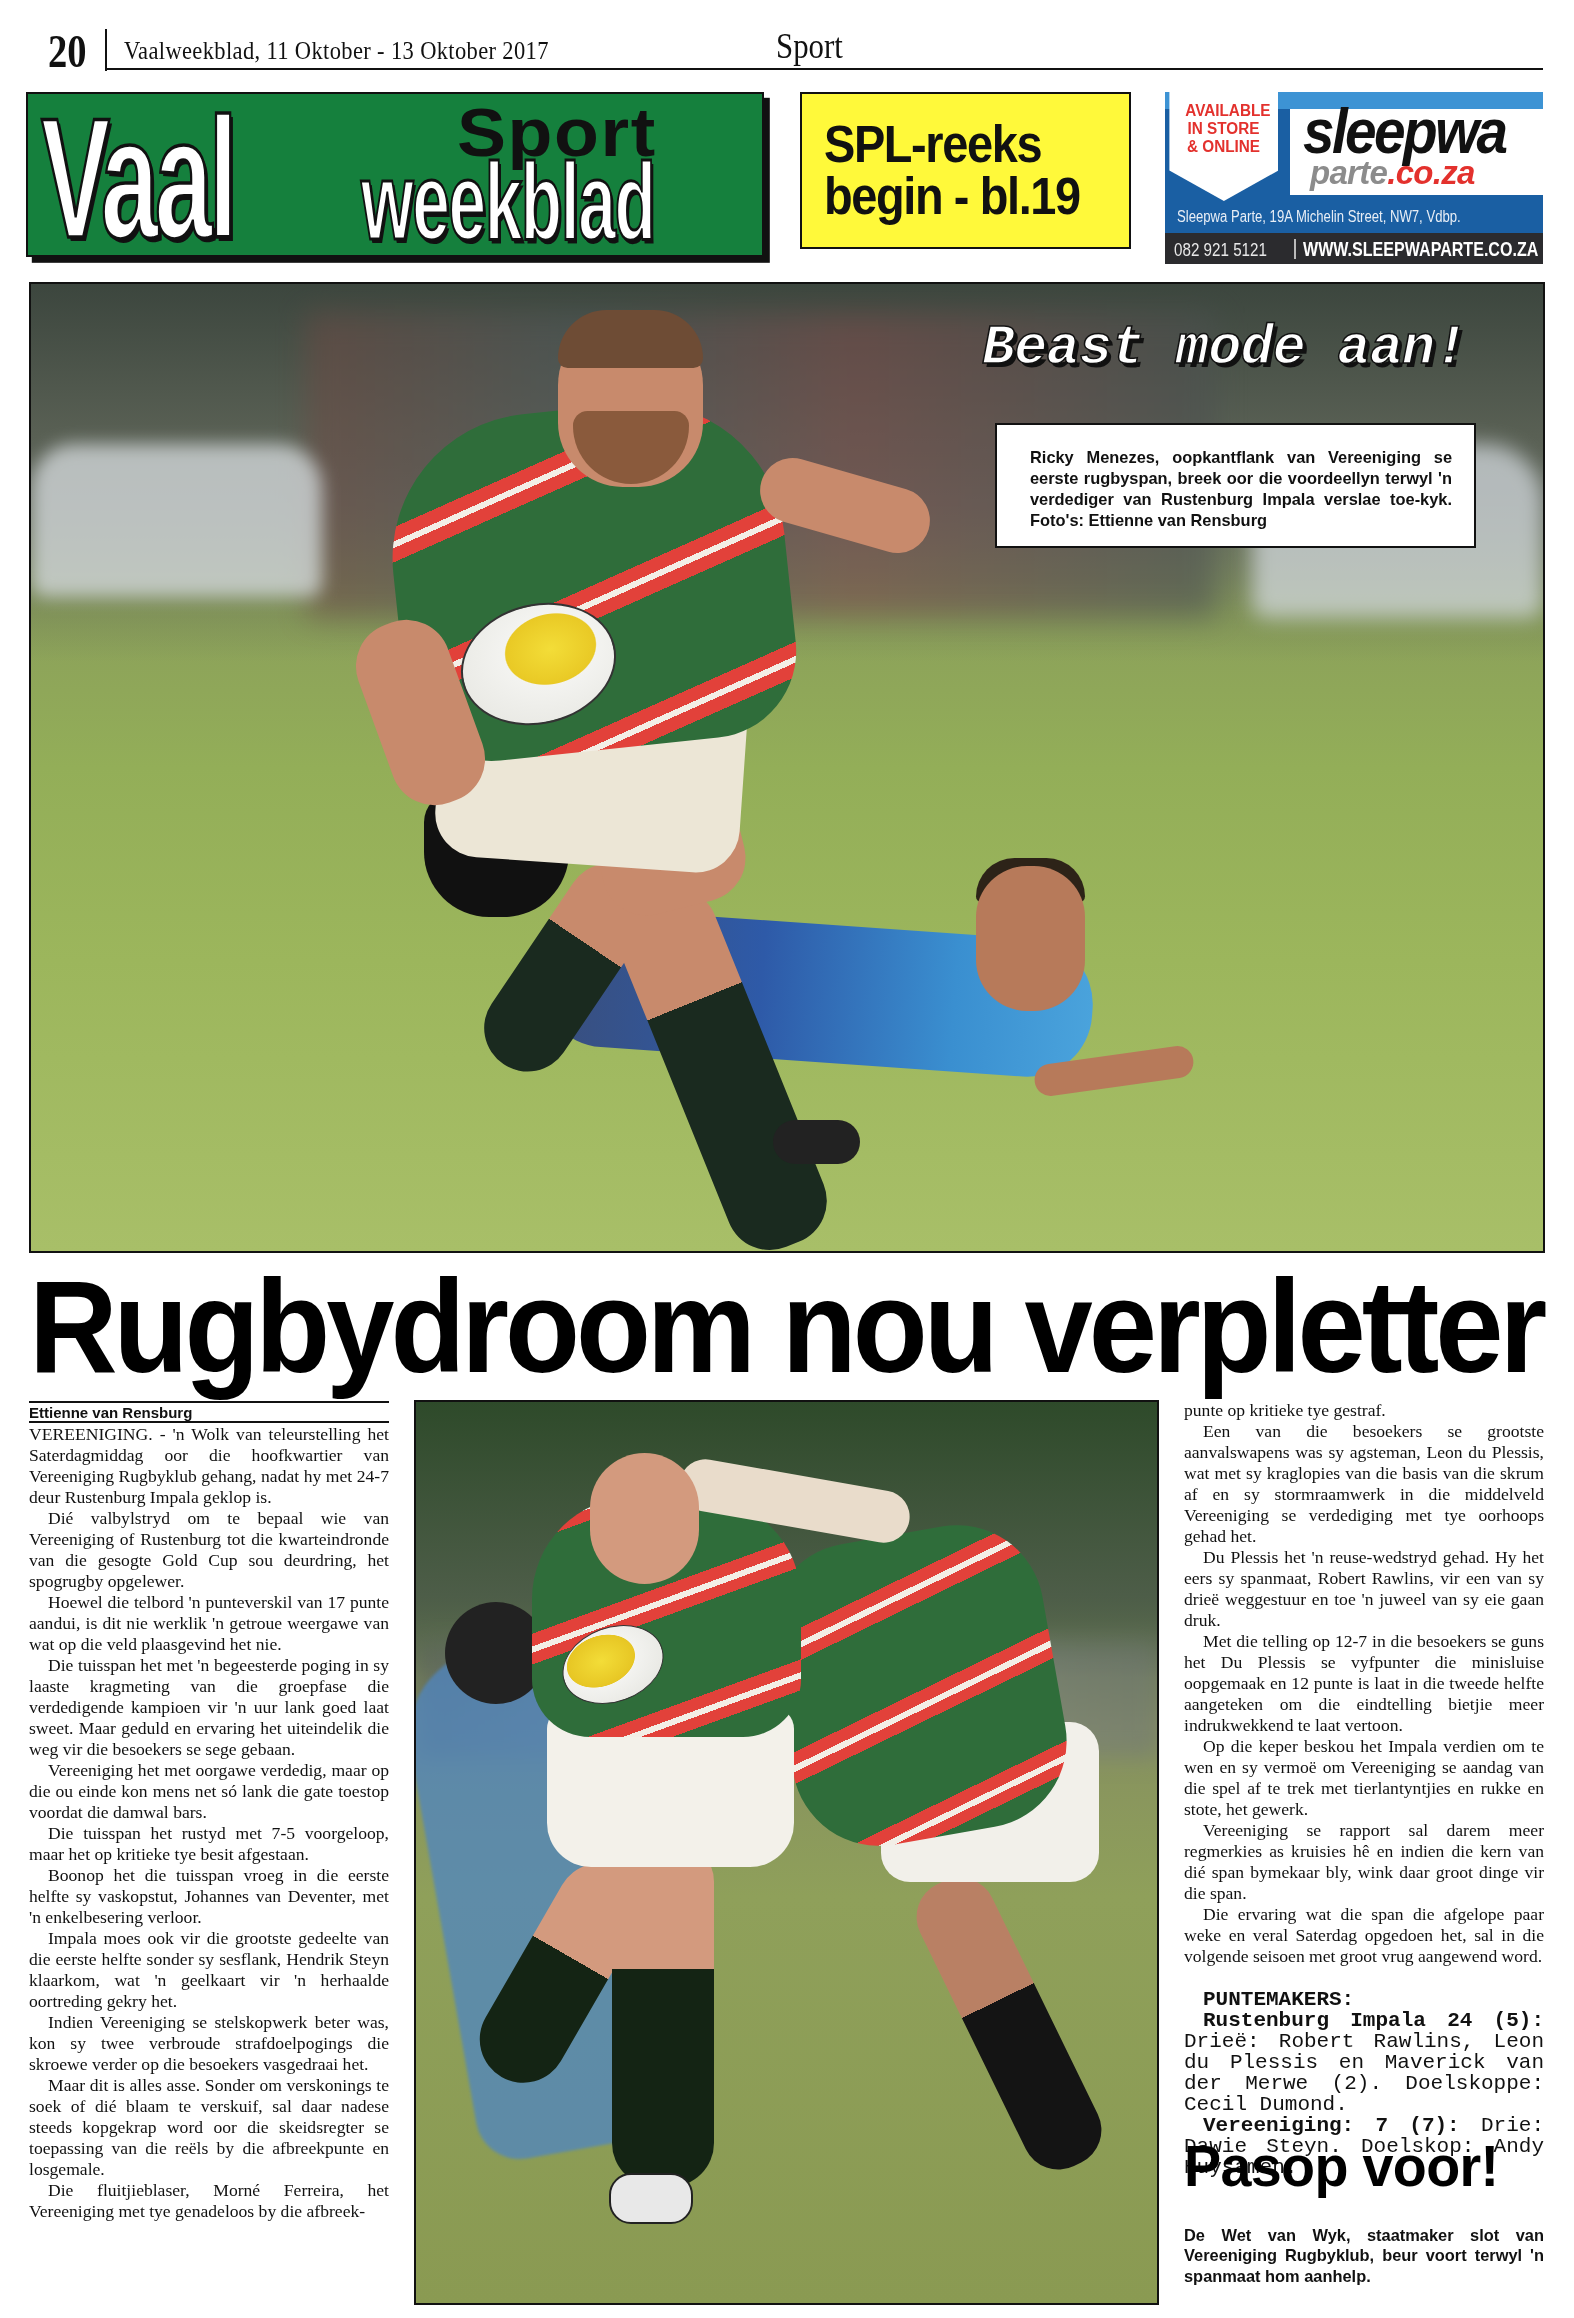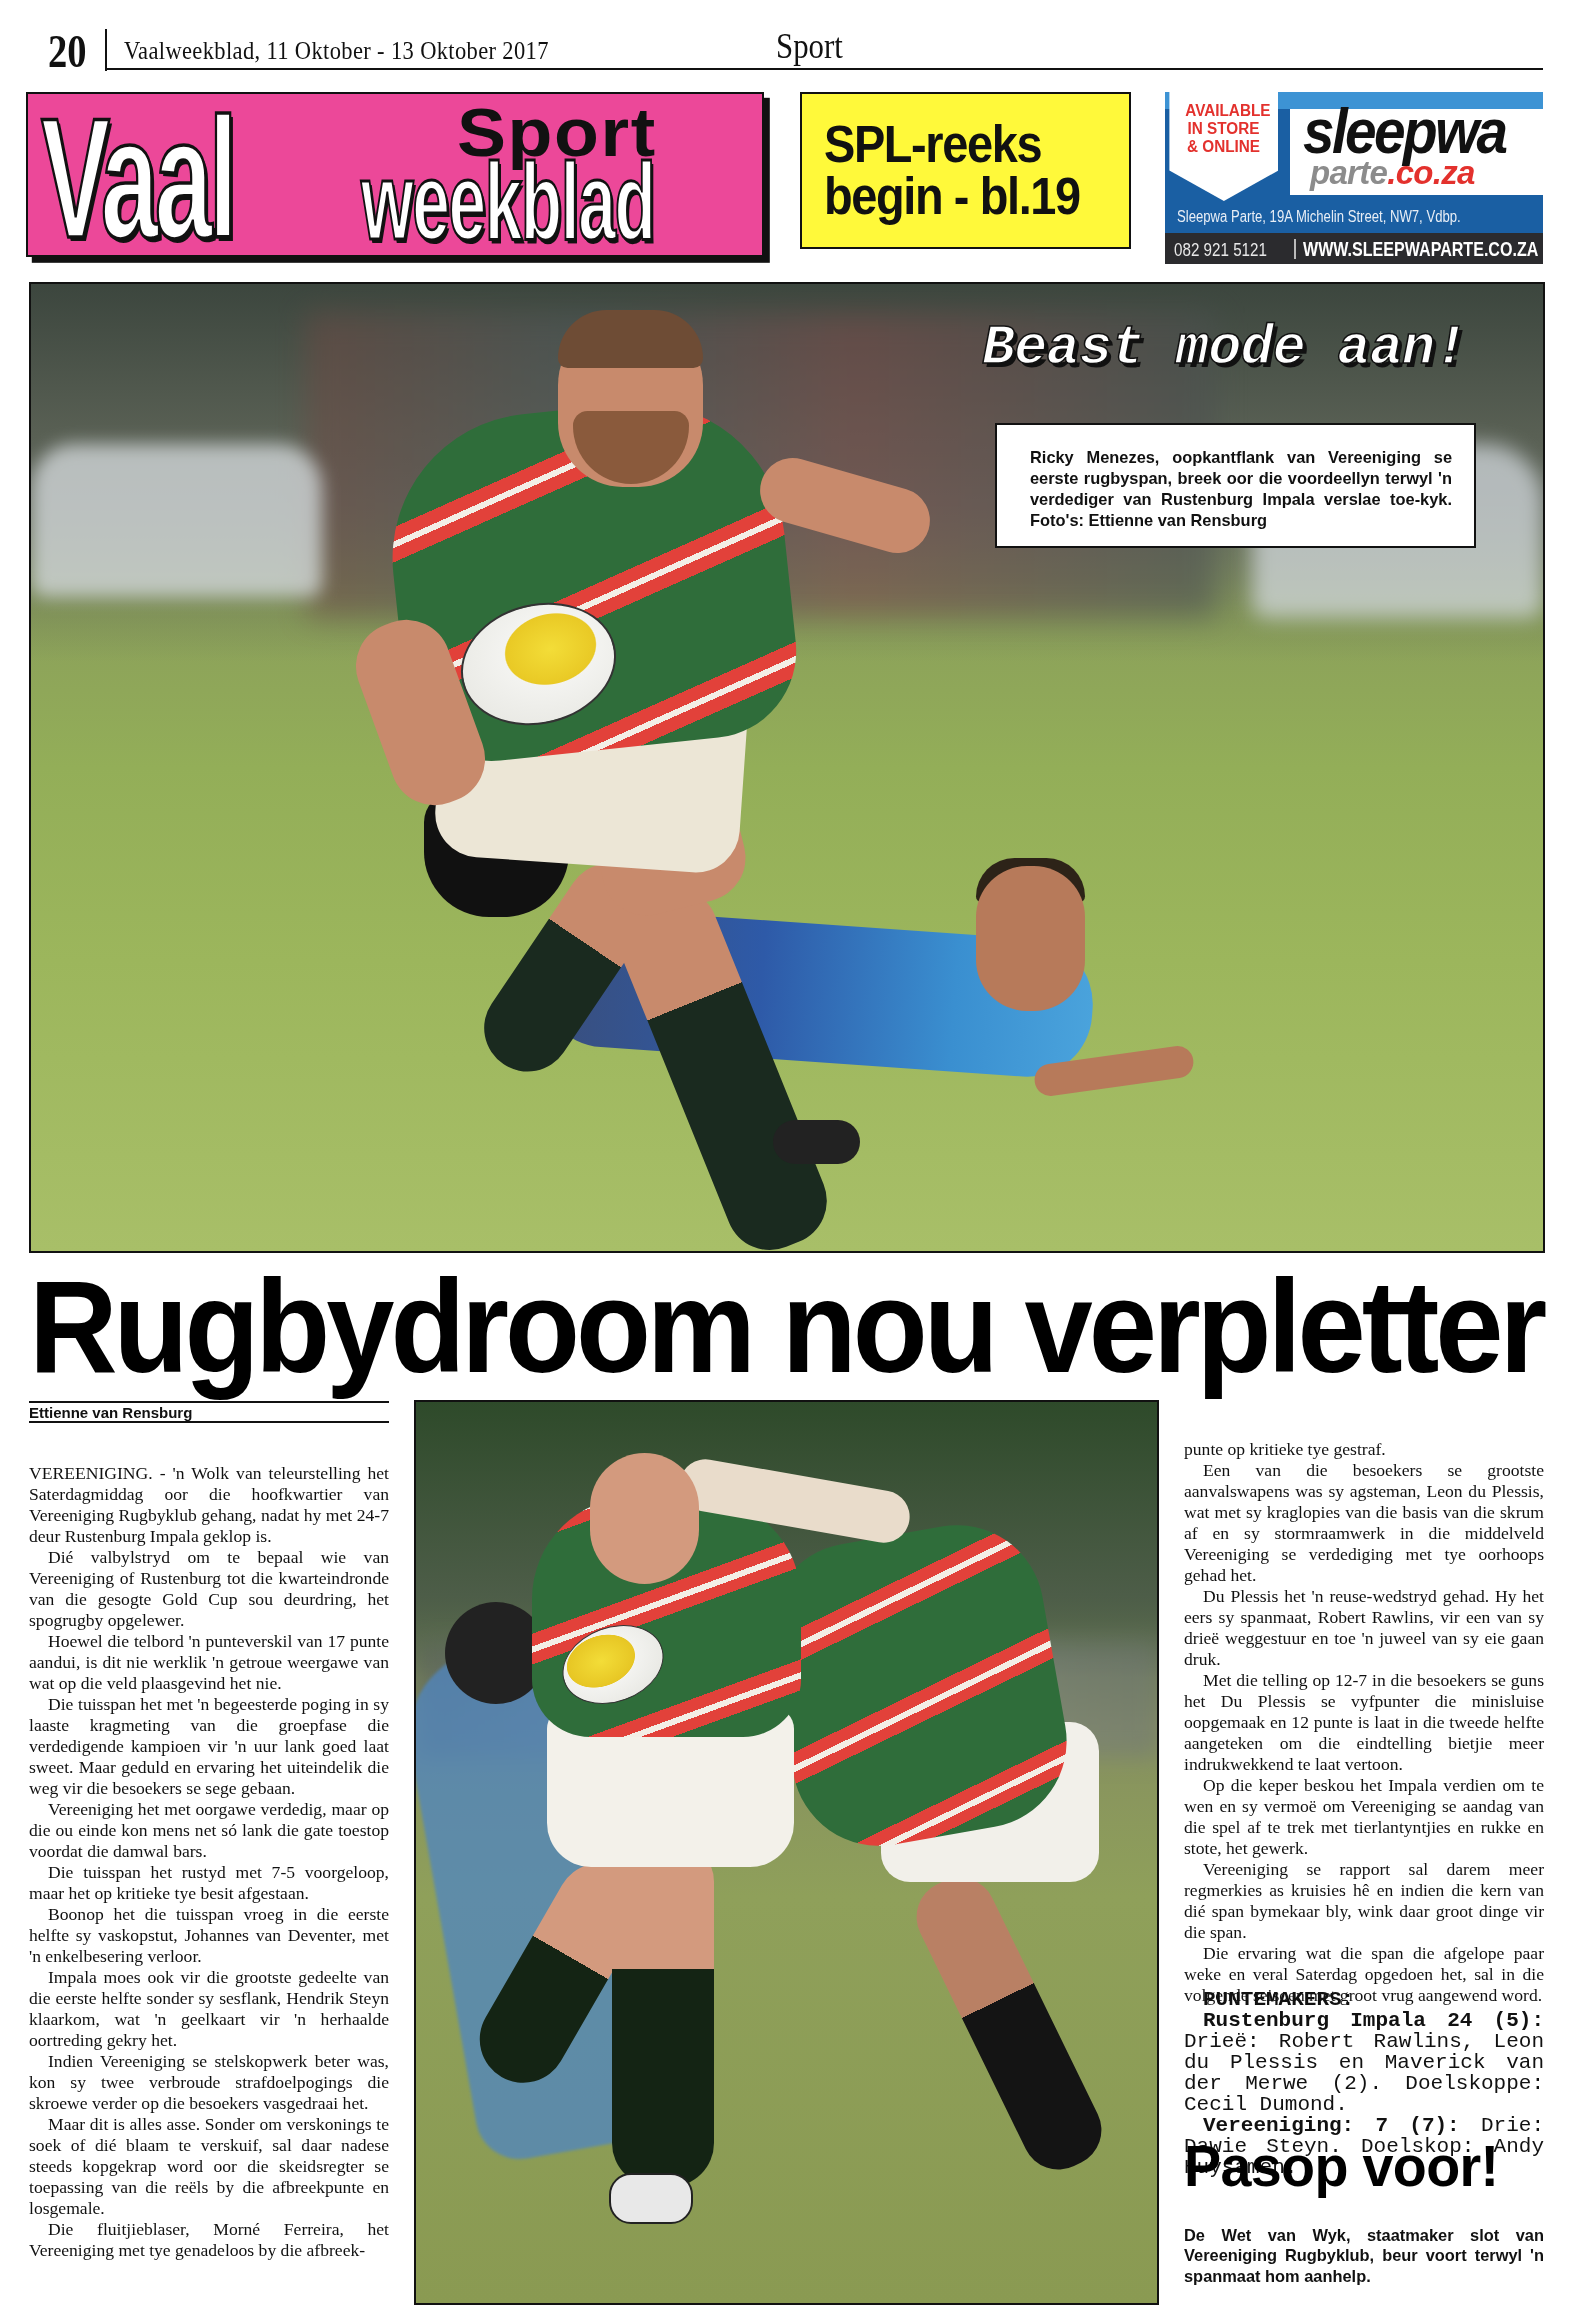--- a/index.html
+++ b/index.html
@@ -7,21 +7,21 @@
   .abs { position:absolute; }
 
   
   .page-num { left:48px; top:28px; font-family:"Liberation Serif", serif; font-weight:bold; font-size:47px; line-height:47px; transform:scaleX(0.82); transform-origin:left top; }
   .hdr-vrule { left:105px; top:29px; width:1.5px; height:42px; background:#111; }
   .hdr-hrule { left:105px; top:68px; width:1438px; height:2.2px; background:#111; }
   .hdr-date { left:124px; top:38px; font-size:25px; line-height:26px; transform:scaleX(0.9); transform-origin:left top; letter-spacing:0.4px; }
   .hdr-section { left:776px; top:29px; font-size:35px; line-height:36px; transform:scaleX(0.88); transform-origin:left top; }
 
   
-  .mast { left:26px; top:92px; width:734px; height:161px; background:#ec4899; border:2.9px solid #111; box-shadow:5.8px 5.8px 0 #111; overflow:hidden; }
+  .mast { left:26px; top:92px; width:734px; height:161px; background:#15803d; border:2.9px solid #111; box-shadow:5.8px 5.8px 0 #111; overflow:hidden; }
   .mast-vaal { left:13px; top:13px; font-family:"Liberation Sans", sans-serif; font-weight:bold; font-size:167px; line-height:138px; color:#fff; letter-spacing:-5.8px; transform:scaleX(0.62) scaleY(1.02); transform-origin:left top; -webkit-text-stroke:3.6px #111; text-shadow:4.4px 4.4px 0 #111; }
   .mast-sport { left:429px; top:5.8px; font-family:"Liberation Sans", sans-serif; font-weight:bold; font-size:68px; line-height:65px; color:#111; letter-spacing:1.5px; transform:scaleX(1.08); transform-origin:left top; }
   .mast-weekblad { left:333px; top:60px; font-family:"Liberation Sans", sans-serif; font-weight:bold; font-size:109px; line-height:95px; color:#fff; transform:scaleX(0.62); transform-origin:left top; -webkit-text-stroke:2.9px #111; text-shadow:3.6px 3.6px 0 #111; letter-spacing:-2.2px; }
 
   
   .spl { left:800px; top:92px; width:331px; height:157px; background:#fff93a; border:2.2px solid #111; box-sizing:border-box; }
   .spl-text { left:22px; top:25px; font-family:"Liberation Sans", sans-serif; font-weight:bold; font-size:51px; line-height:52px; letter-spacing:-1.5px; transform:scaleX(0.92); transform-origin:left top; }
 
   
   .ad { left:1165px; top:92px; width:378px; height:172px; background:#1a5fa3; overflow:hidden; }
@@ -74,21 +74,21 @@
 
   
   .headline { left:29px; top:1261px; font-family:"Liberation Sans", sans-serif; font-weight:bold; font-size:132px; line-height:131px; letter-spacing:-4.4px; transform:scaleX(0.93); transform-origin:left top; white-space:nowrap; color:#000; }
 
   
   .byline-top { left:29px; top:1401px; width:360px; height:2.2px; background:#111; }
   .byline { left:29px; top:1405px; font-family:"Liberation Sans", sans-serif; font-weight:bold; font-size:15px; line-height:16px; }
   .byline-bot { left:29px; top:1421px; width:360px; height:1.5px; background:#111; }
 
   
-  .col { font-family:"Liberation Serif", serif; font-size:17.6px; line-height:21px; color:#111; text-align:justify; hyphens:manual;margin-top:39px; }
+  .col { font-family:"Liberation Serif", serif; font-size:17.6px; line-height:21px; color:#111; text-align:justify; hyphens:manual; }
   .col p { margin:0; text-indent:19px; }
   .col p.noindent { text-indent:0; }
   .col-left { left:29px; top:1424px; width:360px; }
   .col-right { left:1184px; top:1400px; width:360px; }
 
   
   .photo-2 { left:414px; top:1400px; width:745px; height:905px; border:2.2px solid #111; box-sizing:border-box; overflow:hidden;
     background:linear-gradient(180deg,#3f5b3a 0%,#5b6e4e 22%,#86905f 36%,#8fa05a 55%,#8a9a52 100%); }
   .p2-bg { left:0; top:0; width:745px; height:276px; background:linear-gradient(180deg,#2e4a2a 0%,#4d5d48 70%,rgba(90,100,80,0) 100%); }
   .p2-car { left:0; top:240px; width:745px; height:116px; background:linear-gradient(90deg,#555b5f,#8f9498,#6d7378); opacity:0.5; filter:blur(11.6px); }

